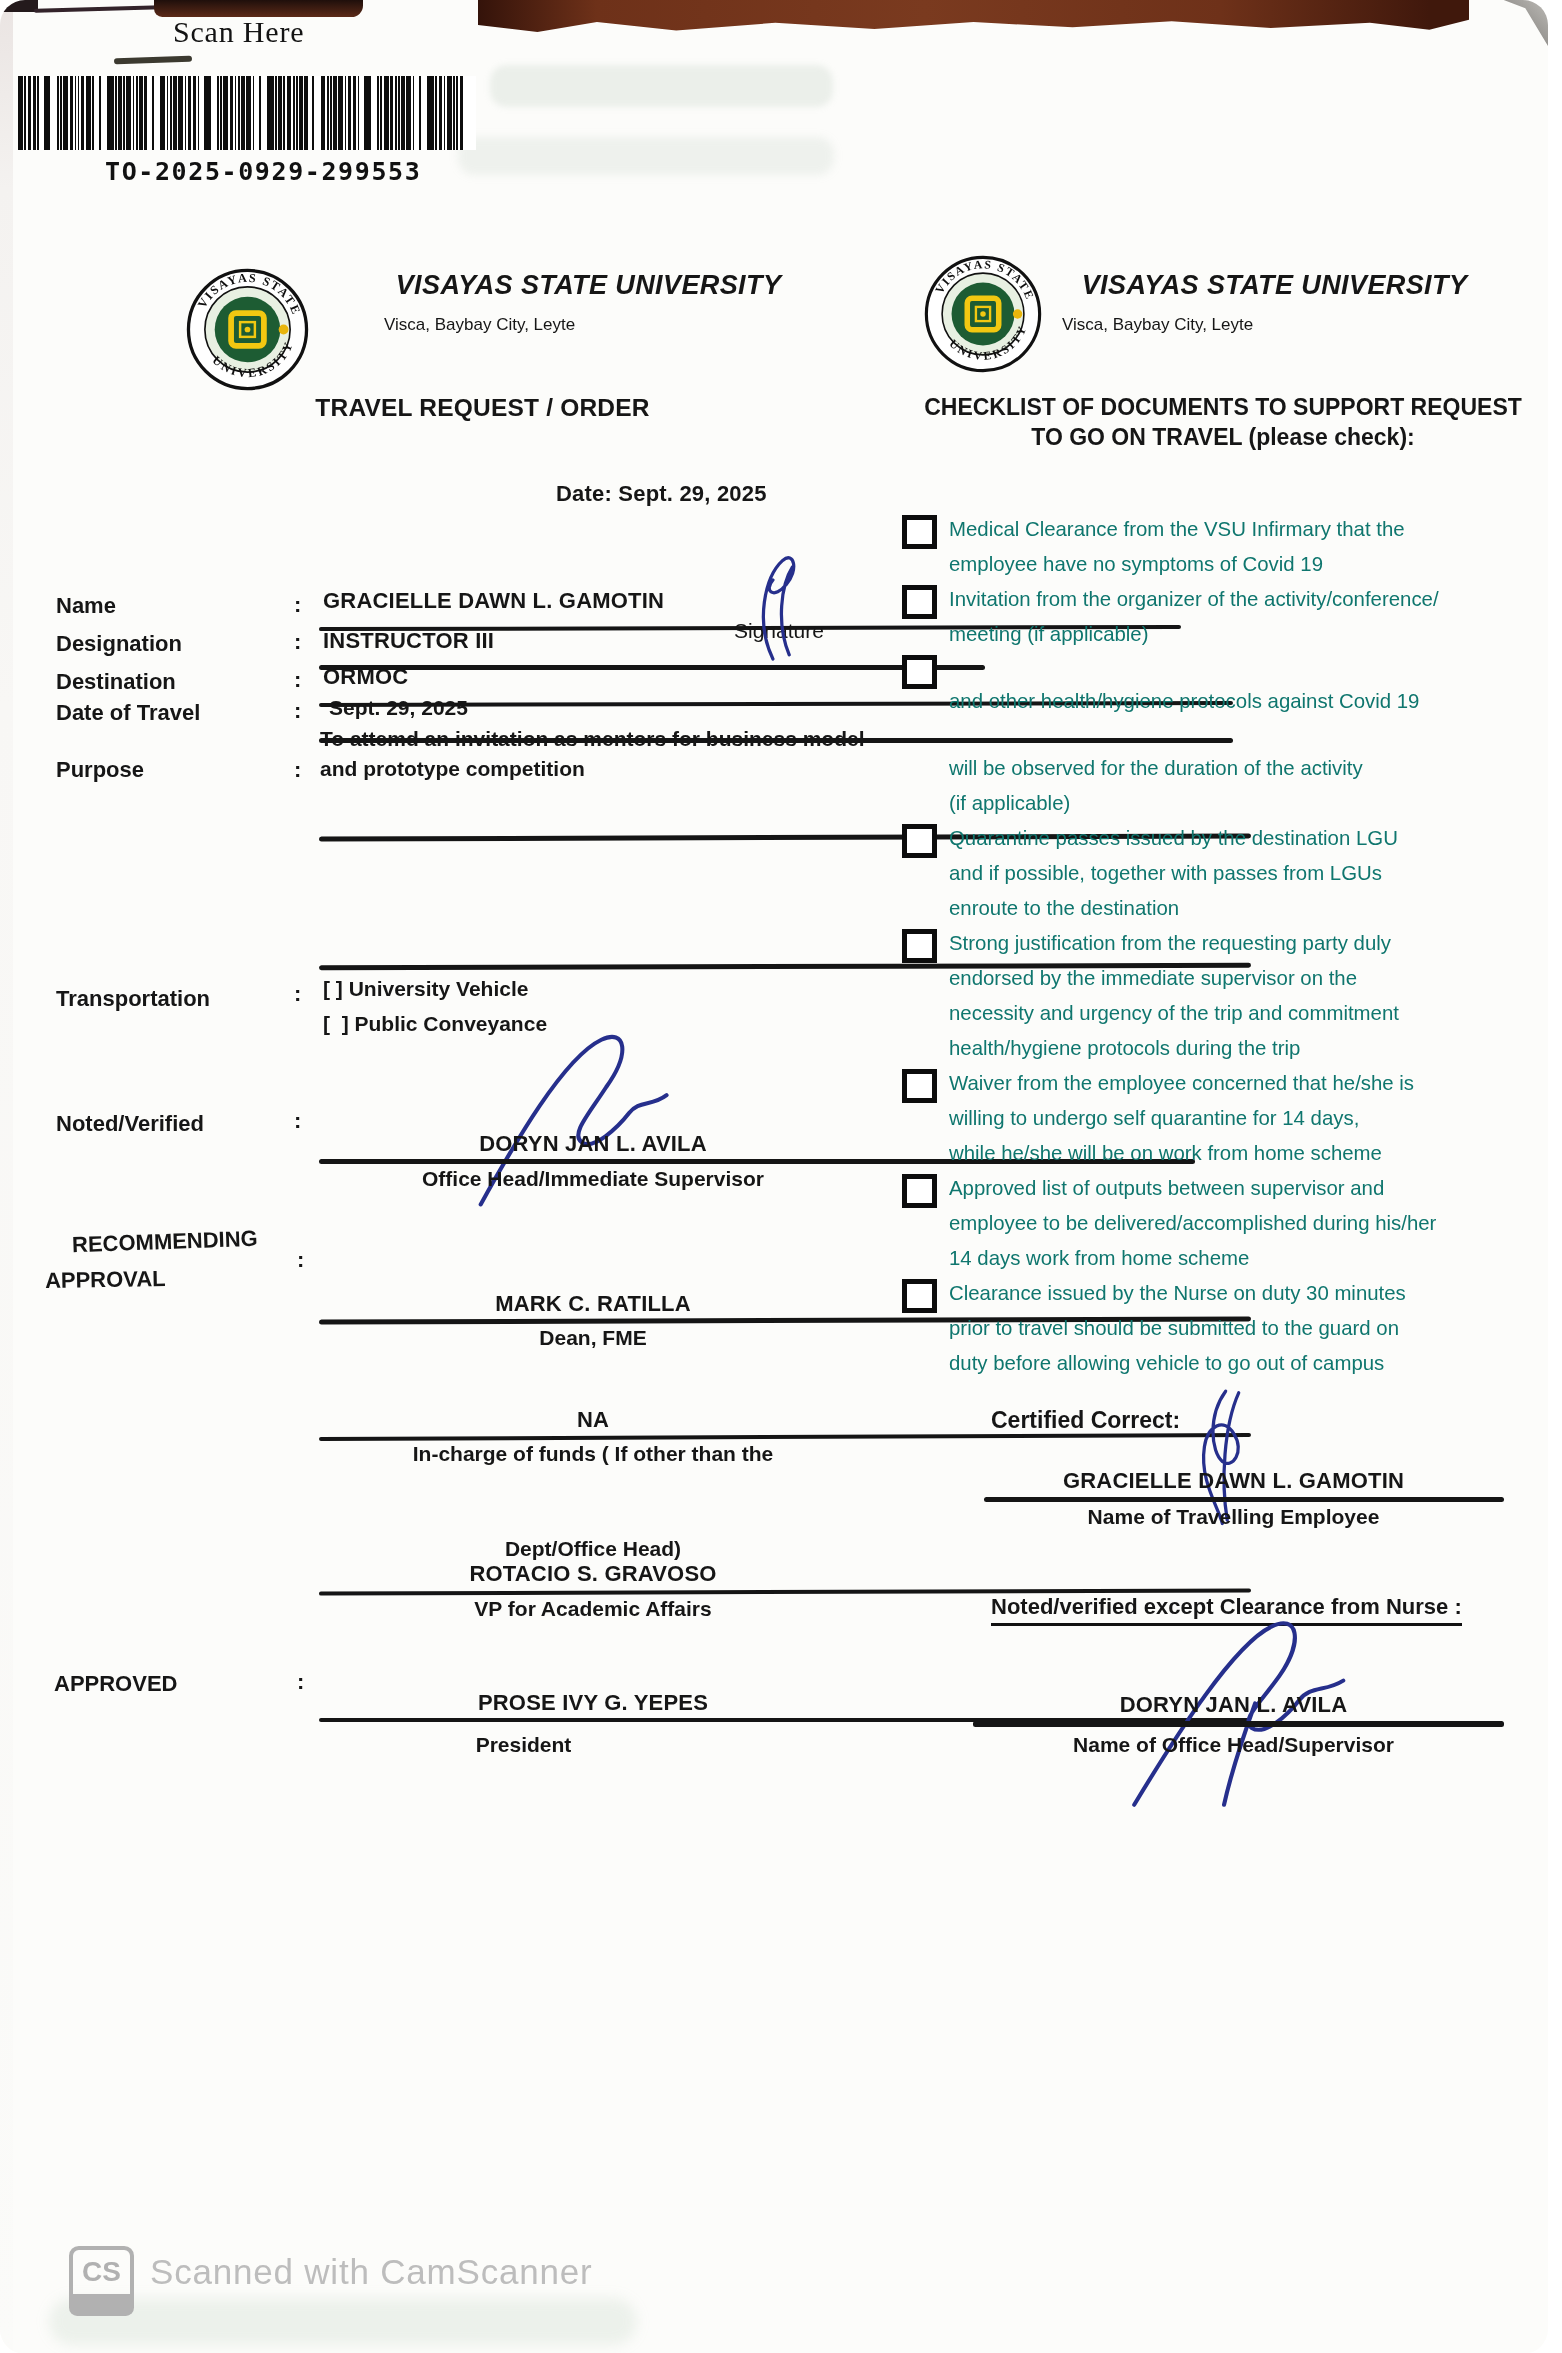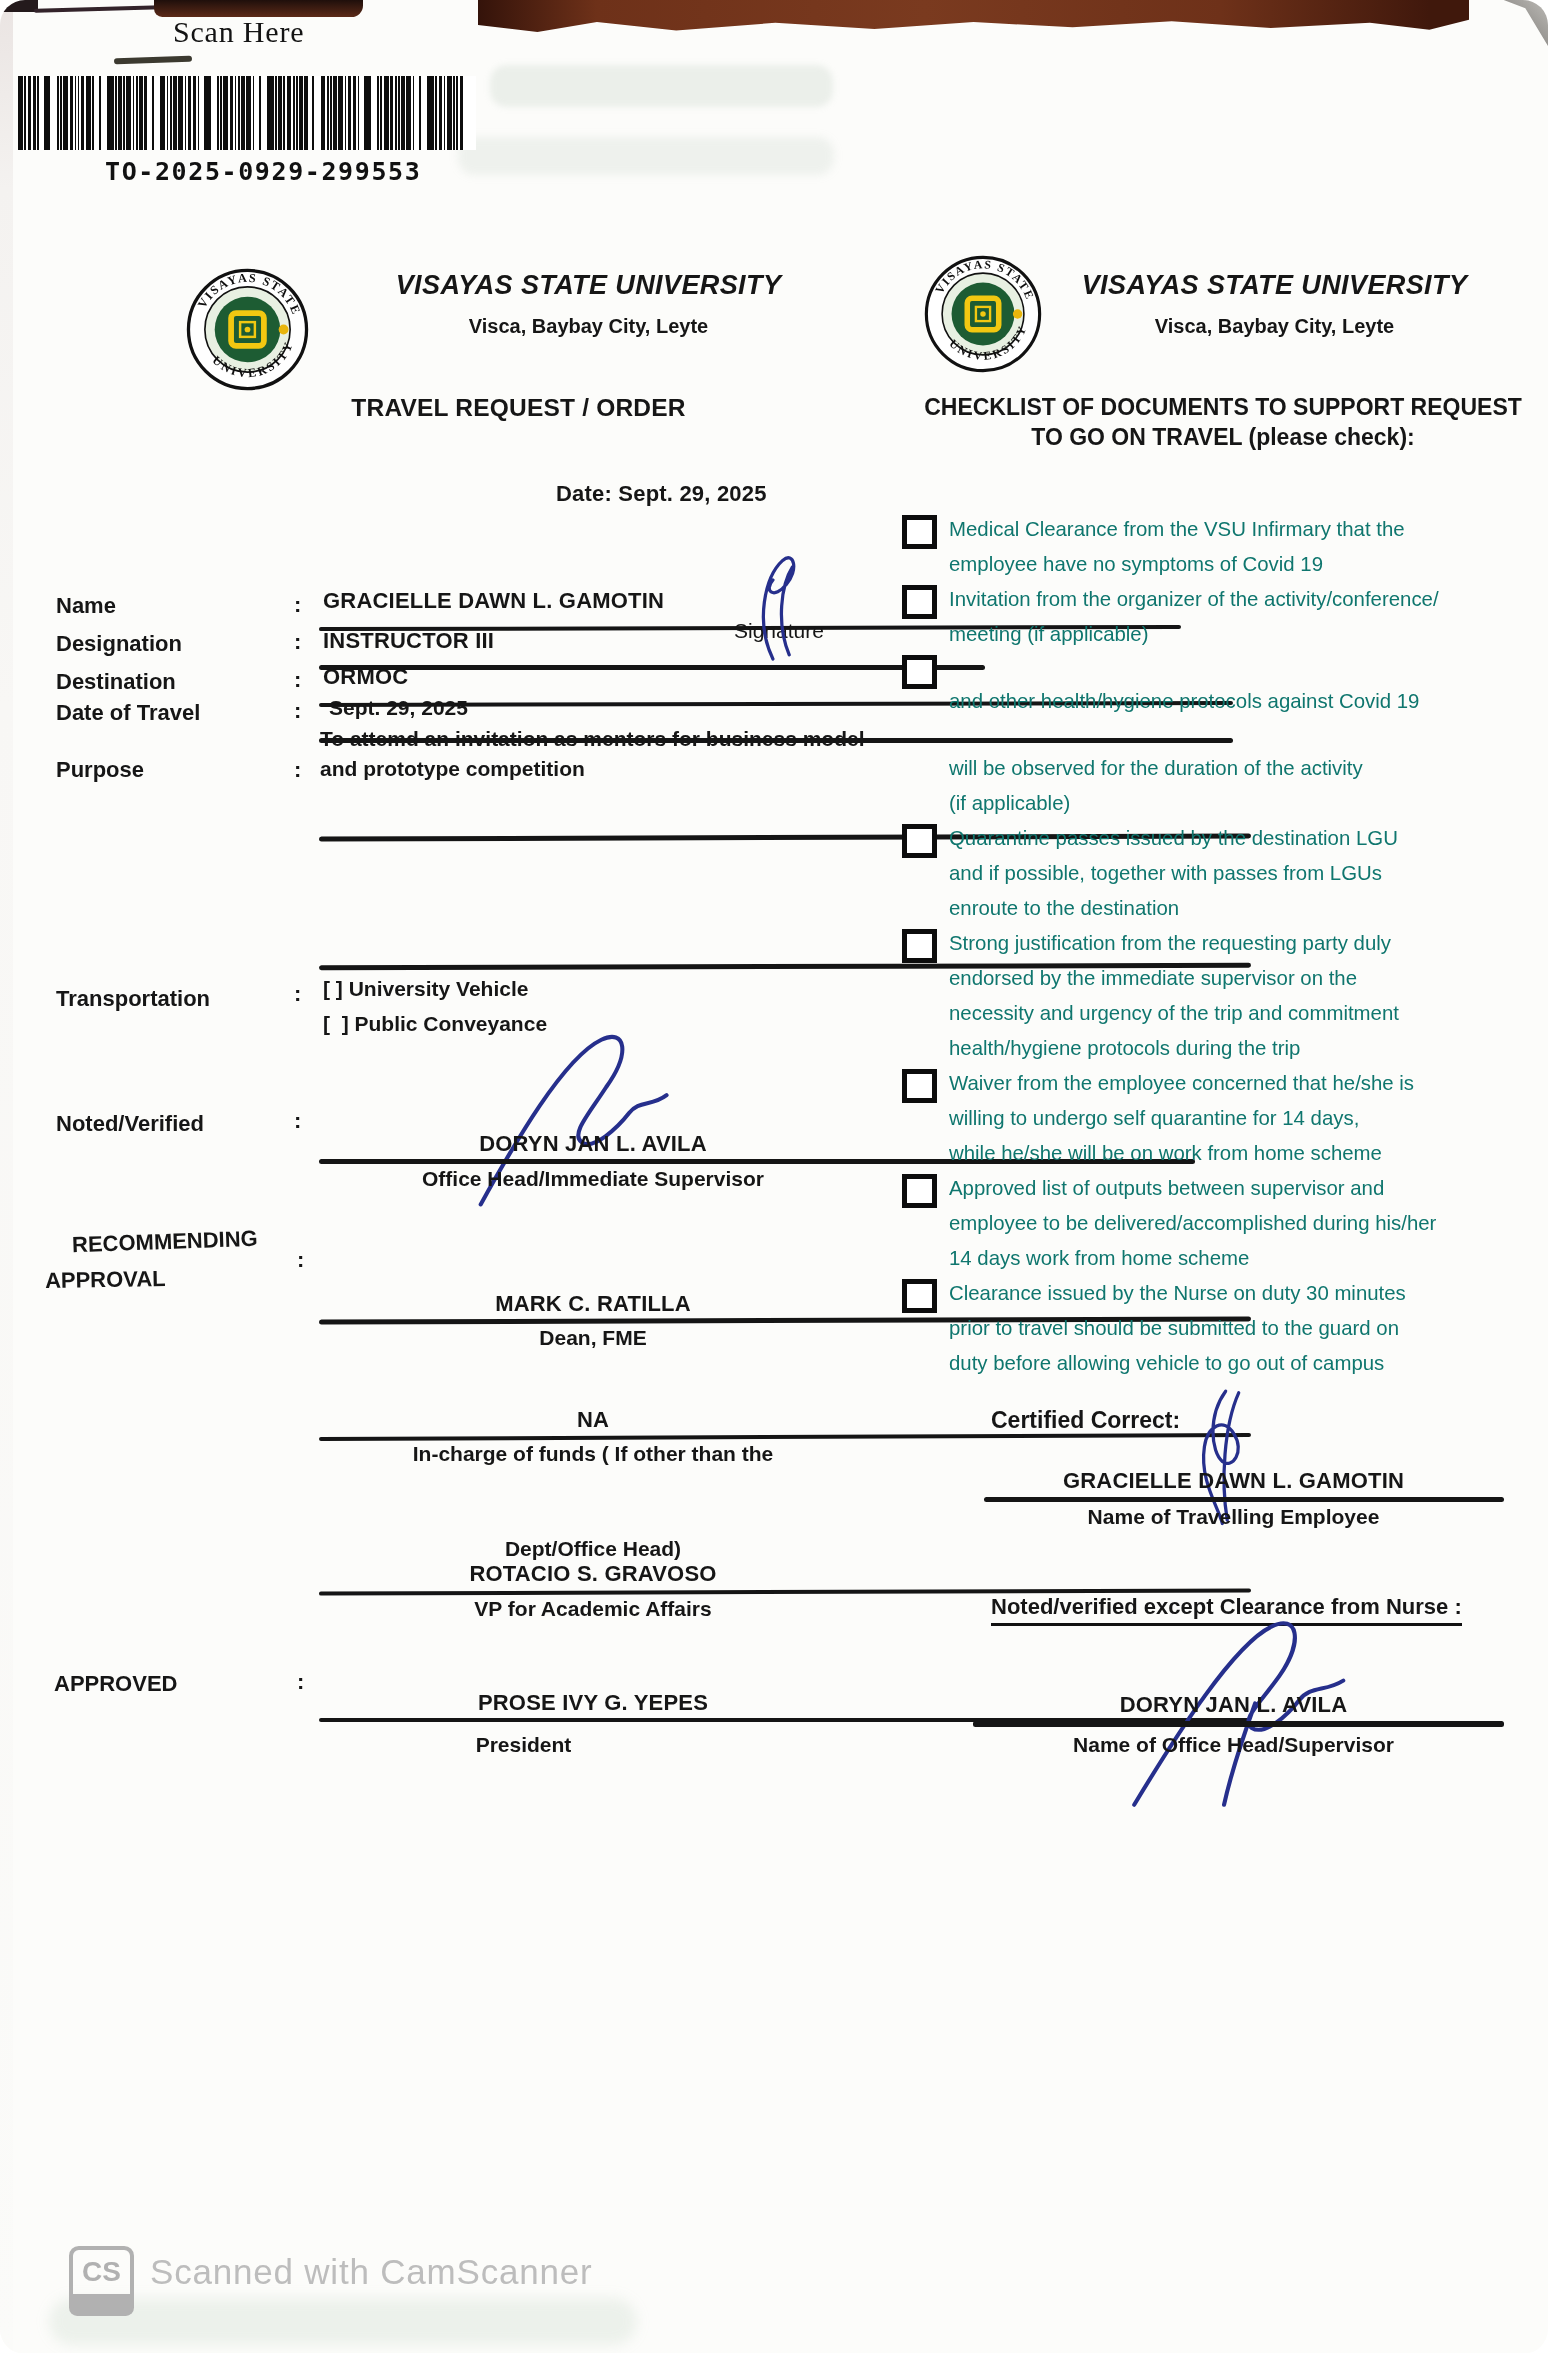--- a/index.html
+++ b/index.html
@@ -22,21 +22,21 @@
   
   .scan-here{left:173px;top:14.7px;font-family:"Liberation Serif",serif;font-size:30px;color:#141414;letter-spacing:0.8px;}
   .scan-underline{left:114px;top:57px;width:78px;height:5.7px;background:#3c3a30;border-radius:3.3px;transform:rotate(-2deg);}
   .barcode{left:18px;top:76px;width:458px;height:74px;background:#fff;font-size:0;white-space:nowrap;overflow:hidden;}
   .barcode i{display:inline-block;height:100%;background:#0d0d0d;}
   .barcode-num{left:105px;top:157px;font-family:"DejaVu Sans Mono",monospace;font-weight:700;font-size:25px;letter-spacing:1.6px;color:#111;}
   
   .seal{width:123px;height:123px;}
   
   .u-title{font-weight:700;font-size:27px;letter-spacing:0.4px;text-align:center;font-style:italic;}
-  .u-addr{font-weight:700;font-size:20px;text-align:center;}
+  .u-addr{font-weight:400;font-size:17px;}
   .doc-title{font-weight:700;font-size:24.5px;text-align:center;letter-spacing:0.2px;}
   .cl-title{font-weight:700;font-size:23px;text-align:center;}
   
   .lbl{font-weight:700;font-size:22px;}
   .colon{font-weight:700;font-size:22px;}
   .val{font-weight:700;font-size:22px;letter-spacing:0.2px;}
   .val2{font-weight:600;font-size:21px;}
   .rule{background:#151515;border-radius:2.5px;}
   .cname{font-weight:700;font-size:22px;text-align:center;letter-spacing:0.2px;}
   .ctitle{font-weight:700;font-size:21px;text-align:center;}
@@ -89,21 +89,21 @@
       <text font-family="Liberation Serif,serif" font-size="15" font-weight="bold" fill="#101010" letter-spacing="2">
         <textPath href="#arcT1" startOffset="14%">VISAYAS STATE</textPath>
       </text>
       <text font-family="Liberation Serif,serif" font-size="15" font-weight="bold" fill="#101010" letter-spacing="3">
         <textPath href="#arcB1" startOffset="23%">UNIVERSITY</textPath>
       </text>
     </svg>
   </div>
   <div class="abs u-title" style="left:384px;top:270px;width:409px;">VISAYAS STATE UNIVERSITY</div>
   <div class="abs u-addr" style="left:384px;top:315px;width:409px;">Visca, Baybay City, Leyte</div>
-  <div class="abs doc-title" style="left:309px;top:394px;width:347px;margin-left:36px;">TRAVEL REQUEST / ORDER</div>
+  <div class="abs doc-title" style="left:309px;top:394px;width:347px;">TRAVEL REQUEST / ORDER</div>
 
   <div class="abs" style="left:924px;top:255px;">
     <svg class="seal" style="width:118px;height:118px;" viewBox="0 0 150 150">
       <circle cx="75" cy="75" r="72" fill="#fff" stroke="#111" stroke-width="4"></circle>
       <circle cx="75" cy="75" r="52" fill="#e8f0e2" stroke="#111" stroke-width="2"></circle>
       <circle cx="75" cy="75" r="40" fill="#1d5c33"></circle>
       <rect x="55" y="55" width="40" height="40" rx="6" fill="none" stroke="#f2c811" stroke-width="7"></rect>
       <rect x="66" y="66" width="18" height="18" fill="#1d5c33" stroke="#f2c811" stroke-width="3"></rect>
       <circle cx="75" cy="75" r="3.5" fill="#f2c811"></circle>
       <circle cx="119" cy="75" r="6" fill="#e8b50c"></circle>

